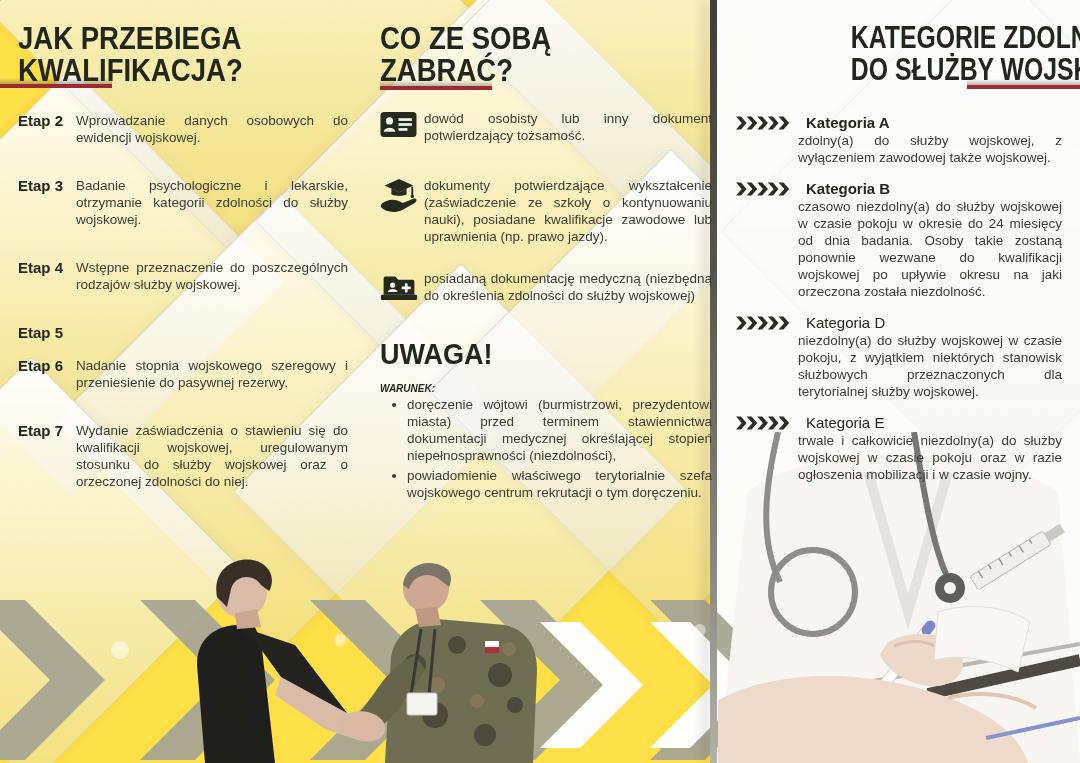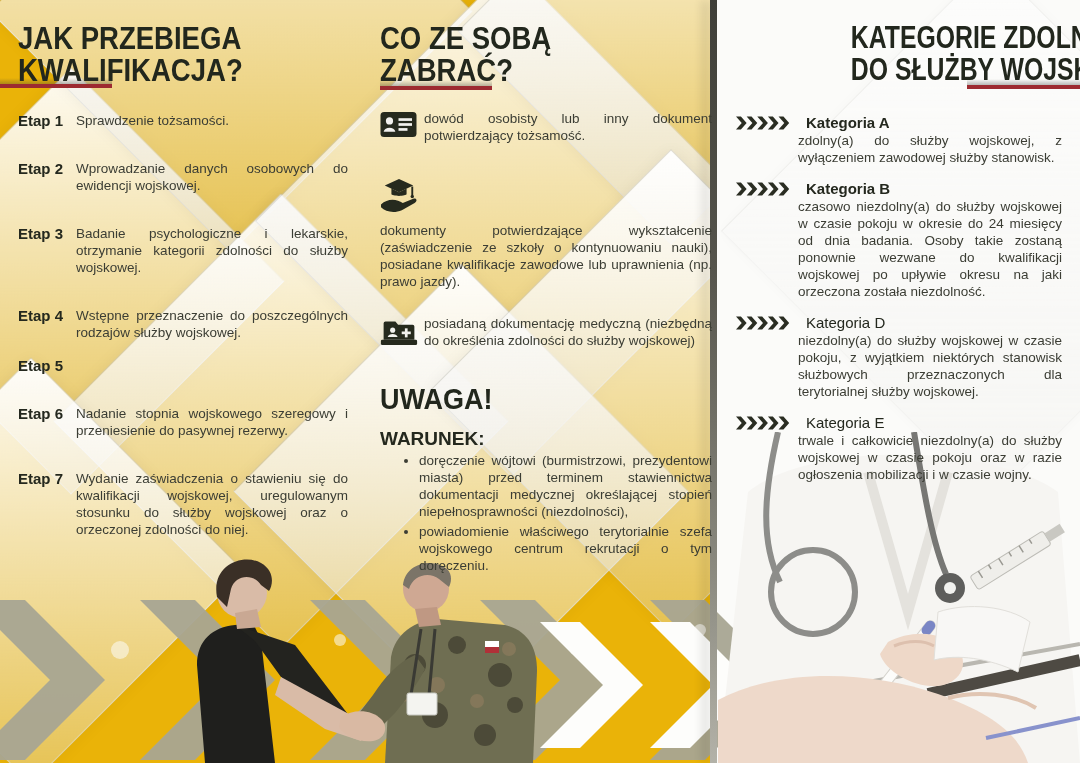--- a/index.html
+++ b/index.html
@@ -1,17 +1,17 @@
 <!DOCTYPE html>
 <html><head>
 <meta charset="utf-8">
 <style>
   html,body{margin:0;padding:0;}
   body{font-family:"Liberation Sans",sans-serif;background:#ddd;}
-  .page{position:relative;width:1080px;height:763px;overflow:hidden;background:#eab308;}
+  .page{position:relative;width:1080px;height:763px;overflow:hidden;background:#fde047;}
 
   
   .dia{position:absolute;border:1px solid rgba(100,100,95,.14);
        background:linear-gradient(135deg, rgba(255,255,255,.95), rgba(222,221,216,.35));
        transform:rotate(45deg);z-index:1;box-shadow:0 0 16px rgba(0,0,0,.05);}
 
   .right-panel{position:absolute;left:717px;top:0;width:363px;height:763px;background:#fbfbf9;z-index:2;}
   .fold{position:absolute;left:710px;top:0;width:7px;height:763px;z-index:5;
         background:linear-gradient(180deg,#3f3f39 0%,#55544c 35%,#8b8a80 75%,#b3b2a8 100%);
         box-shadow:-8px 0 10px rgba(0,0,0,.12);}
@@ -31,29 +31,29 @@
 
   .body-txt{font-size:13.5px;line-height:17px;color:#3b3d34;text-align:justify;}
 
   .steps{margin-top:26px;}
   .step{display:flex;margin-bottom:31px;}
   .step:nth-child(4){margin-bottom:16px;}
   .step-label{width:58px;flex:0 0 58px;font-weight:bold;font-size:15px;color:#24281e;}
 
   .items{margin-top:24px;}
   .item{display:flex;margin-bottom:33px;}
-  .item:nth-child(2){margin-bottom:25px;flex-direction:column;}
+  .item:nth-child(2){margin-bottom:25px;}
   .item-icon{width:44px;flex:0 0 44px;padding-top:1px;}
   .item-icon svg{display:block;}
 
   .uwaga{font-weight:bold;font-size:30px;color:#22271d;transform:scaleX(.9);
          transform-origin:left top;margin:6px 0 10px 0;}
-  .warunek{font-weight:bold;font-size:19px;color:#24281e;margin:12px 0 2px 0;}
+  .warunek{font-weight:bold;font-size:10px;color:#24281e;margin:12px 0 2px 0;font-style:italic;}
   ul.cond{margin:2px 0 0 0;padding-left:27px;}
-  ul.cond li{margin-bottom:3px;margin-left:12px;}
+  ul.cond li{margin-bottom:3px;}
 
   .cats{margin-top:28px;}
   .cat{position:relative;margin-bottom:14px;}
   .cat-label{font-size:15px;color:#24281e;margin-bottom:1px;margin-left:8px;}
   .cat-label.bold{font-weight:bold;}
   .cat-chevrons{position:absolute;left:-62px;top:2px;}
 
   .decor{position:absolute;z-index:3;}
   .decor svg{display:block;}
   .photo{position:absolute;z-index:4;}
@@ -183,24 +183,20 @@
   <div class="redline" style="left:380px;top:86px;width:112px;"></div>
   <div class="redline" style="left:967px;top:85px;width:113px;"></div>
 
   <div class="col col-left">
     <div class="title">
       <div>JAK PRZEBIEGA</div>
       <div>KWALIFIKACJA?</div>
     </div>
     <div class="steps">
       <div class="step">
-        <div class="step-label">Etap 1</div>
-        <div class="step-text body-txt">Sprawdzenie tożsamości.</div>
-      </div>
-      <div class="step">
         <div class="step-label">Etap 2</div>
         <div class="step-text body-txt">Wprowadzanie danych osobowych do ewidencji wojskowej.</div>
       </div>
       <div class="step">
         <div class="step-label">Etap 3</div>
         <div class="step-text body-txt">Badanie psychologiczne i lekarskie, otrzymanie kategorii zdolności do służby wojskowej.</div>
       </div>
       <div class="step">
         <div class="step-label">Etap 4</div>
         <div class="step-text body-txt">Wstępne przeznaczenie do poszczególnych rodzajów służby wojskowej.</div>
@@ -282,21 +278,21 @@
         <span class="cat-chevrons">
           <svg width="54" height="14" viewBox="0 0 66 16" fill="#2a2d22">
               <path d="M0,0 h6 l7,8 -7,8 h-6 l7,-8 z"></path>
               <path d="M13,0 h6 l7,8 -7,8 h-6 l7,-8 z"></path>
               <path d="M26,0 h6 l7,8 -7,8 h-6 l7,-8 z"></path>
               <path d="M39,0 h6 l7,8 -7,8 h-6 l7,-8 z"></path>
               <path d="M52,0 h6 l7,8 -7,8 h-6 l7,-8 z"></path>
             </svg>
         </span>
         <div class="cat-label bold">Kategoria A</div>
-        <div class="body-txt">zdolny(a) do służby wojskowej, z wyłączeniem zawodowej służby stanowisk.</div>
+        <div class="body-txt">zdolny(a) do służby wojskowej, z wyłączeniem zawodowej także wojskowej.</div>
       </div>
       <div class="cat">
         <span class="cat-chevrons">
           <svg width="54" height="14" viewBox="0 0 66 16" fill="#2a2d22">
               <path d="M0,0 h6 l7,8 -7,8 h-6 l7,-8 z"></path>
               <path d="M13,0 h6 l7,8 -7,8 h-6 l7,-8 z"></path>
               <path d="M26,0 h6 l7,8 -7,8 h-6 l7,-8 z"></path>
               <path d="M39,0 h6 l7,8 -7,8 h-6 l7,-8 z"></path>
               <path d="M52,0 h6 l7,8 -7,8 h-6 l7,-8 z"></path>
             </svg>

